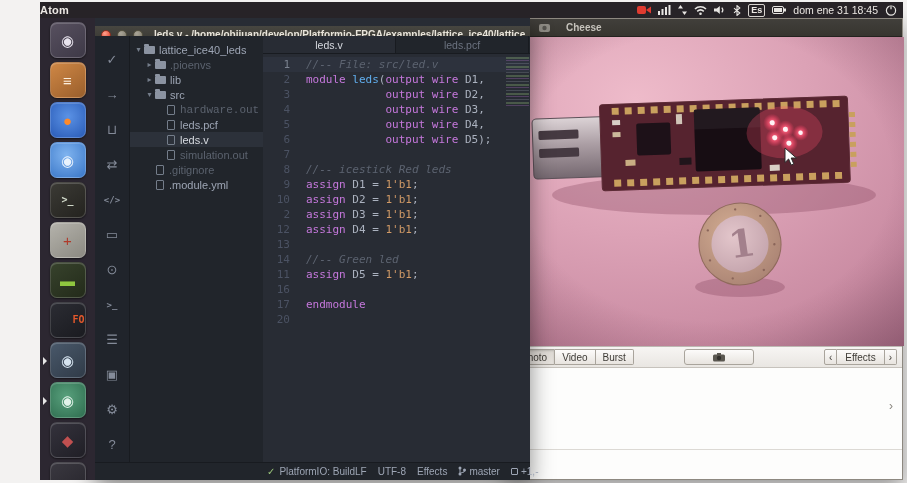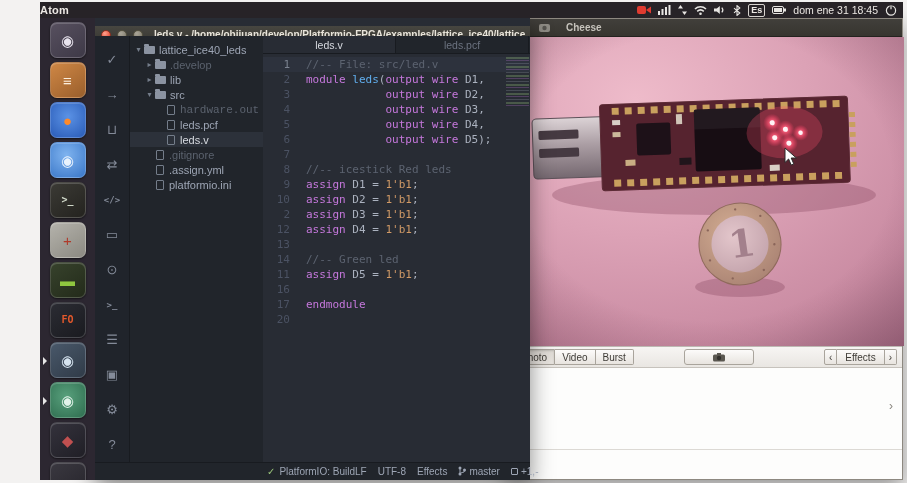--- a/index.html
+++ b/index.html
@@ -55,21 +55,21 @@
   #tabbar{height:18px;background:#21252b;display:flex;border-bottom:1px solid #181b20}
   .tab{width:133px;display:flex;align-items:center;justify-content:center;font-size:10.5px;color:#6c7380;
     background:#21252b;border-right:1px solid #181b20;height:100%}
   .tab.active{background:#282c34;color:#d7dae0}
   #active-line{position:absolute;left:0;right:0;top:21px;height:15px;background:#2d323d}
   #code-wrap{position:absolute;top:18px;left:0;right:0;bottom:0;display:flex;padding-top:3px}
   #gutter{width:37px;text-align:right;padding-right:10px;color:#4b5263;font:11px/15px "DejaVu Sans Mono",monospace}
   #gutter .active{color:#7b8290}
   #code{flex:1;font:11px/15px "DejaVu Sans Mono",monospace;color:#abb2bf;white-space:pre;padding-left:6px}
   .c-line{height:15px}
-  .tk-c{color:#5c6370;}
+  .tk-c{color:#5c6370;font-style:italic}
   .tk-k{color:#c678dd}
   .tk-e{color:#61afef}
   .tk-n{color:#d19a66}
   .tk-p{color:#abb2bf}
   #minimap{position:absolute;right:1px;top:21px;width:23px;height:50px;opacity:.75;
     background:repeating-linear-gradient(180deg,rgba(152,195,121,.40) 0 2px,rgba(40,44,52,0) 2px 3px,
     rgba(198,120,221,.35) 3px 4px,rgba(40,44,52,0) 4px 6px,rgba(171,178,191,.3) 6px 7px,rgba(40,44,52,0) 7px 9px)}
 
   #statusbar{position:absolute;left:0;bottom:0;width:100%;height:18px;background:#21252b;border-top:1px solid #181b20;
     display:flex;align-items:center;font-size:10px;color:#9da5b4}
@@ -192,21 +192,21 @@
       </div>
       <div class="l-item" style="background: linear-gradient(145deg, rgb(59, 58, 53), rgb(36, 35, 31));">
         <span class="l-glyph sm" style="color: rgb(207, 216, 200);">&gt;_</span>
       </div>
       <div class="l-item" style="background: linear-gradient(145deg, rgb(180, 178, 171), rgb(140, 138, 130));">
         <span class="l-glyph" style="color: rgb(176, 58, 42);">+</span>
       </div>
       <div class="l-item" style="background: linear-gradient(145deg, rgb(55, 66, 44), rgb(35, 43, 26));">
         <span class="l-glyph" style="color: rgb(143, 198, 63);">▬</span>
       </div>
-      <div class="l-item" style="background: linear-gradient(145deg, rgb(43, 44, 51), rgb(26, 27, 32));">
+      <div class="l-item" style="background: linear-gradient(145deg, rgb(43, 44, 51), rgb(26, 27, 32)); justify-content: flex-end;">
         <span class="l-glyph sm" style="color: rgb(226, 88, 44);">FO</span>
       </div>
       <div class="l-item" style="background: linear-gradient(145deg, rgb(73, 88, 106), rgb(48, 59, 72));">
         <span class="run-arrow"></span>
         <span class="l-glyph" style="color: rgb(214, 228, 240);">◉</span>
       </div>
       <div class="l-item" style="background: radial-gradient(circle at 45% 40%, rgb(88, 160, 124), rgb(47, 110, 80));">
         <span class="run-arrow"></span>
         <span class="l-glyph" style="color: rgb(226, 243, 234);">◉</span>
       </div>
@@ -367,21 +367,21 @@
         </div>
       <div id="tree">
           <div class="t-row" style="padding-left: 4px;">
             <span class="chev">▾</span>
             <span class="f-ico"></span>
             <span class="t-label">lattice_ice40_leds</span>
           </div>
           <div class="t-row t-dim" style="padding-left: 15px;">
             <span class="chev">▸</span>
             <span class="f-ico"></span>
-            <span class="t-label">.develop</span>
+            <span class="t-label">.pioenvs</span>
           </div>
           <div class="t-row" style="padding-left: 15px;">
             <span class="chev">▸</span>
             <span class="f-ico"></span>
             <span class="t-label">lib</span>
           </div>
           <div class="t-row" style="padding-left: 15px;">
             <span class="chev">▾</span>
             <span class="f-ico"></span>
             <span class="t-label">src</span>
@@ -391,31 +391,31 @@
             <span class="t-label">hardware.out</span>
           </div>
           <div class="t-row" style="padding-left: 26px;">
             <span class="file-ico"></span>
             <span class="t-label">leds.pcf</span>
           </div>
           <div class="t-row sel" style="padding-left: 26px;">
             <span class="file-ico"></span>
             <span class="t-label">leds.v</span>
           </div>
+          <div class="t-row t-dim" style="padding-left: 26px;">
+            <span class="file-ico"></span>
+            <span class="t-label">simulation.out</span>
+          </div>
           <div class="t-row t-dim" style="padding-left: 15px;">
             <span class="file-ico"></span>
             <span class="t-label">.gitignore</span>
           </div>
           <div class="t-row" style="padding-left: 15px;">
             <span class="file-ico"></span>
-            <span class="t-label">.assign.yml</span>
-          </div>
-          <div class="t-row" style="padding-left: 15px;">
-            <span class="file-ico"></span>
-            <span class="t-label">platformio.ini</span>
+            <span class="t-label">.module.yml</span>
           </div>
         </div>
       <div id="editor">
         <div id="tabbar">
             <div class="tab active">
               <span>leds.v</span>
             </div>
             <div class="tab">
               <span>leds.pcf</span>
             </div>

